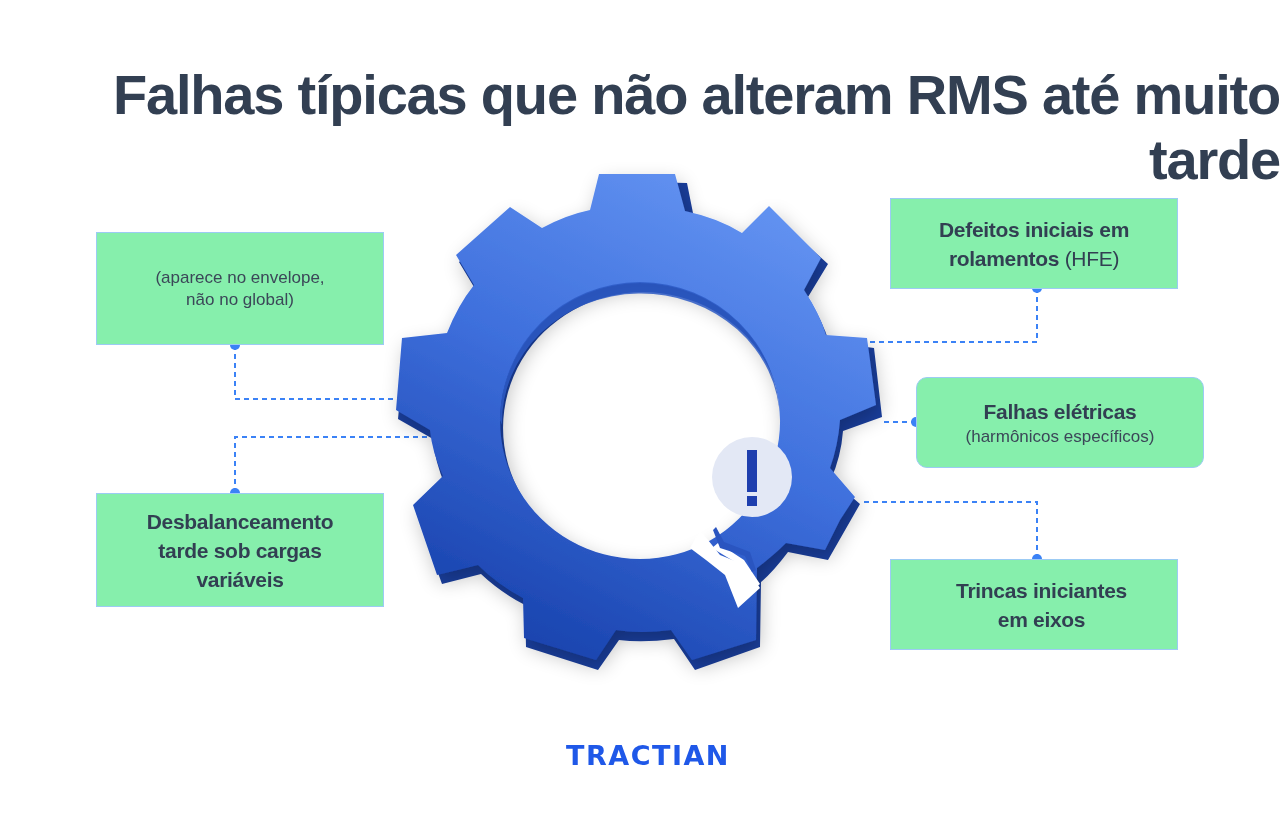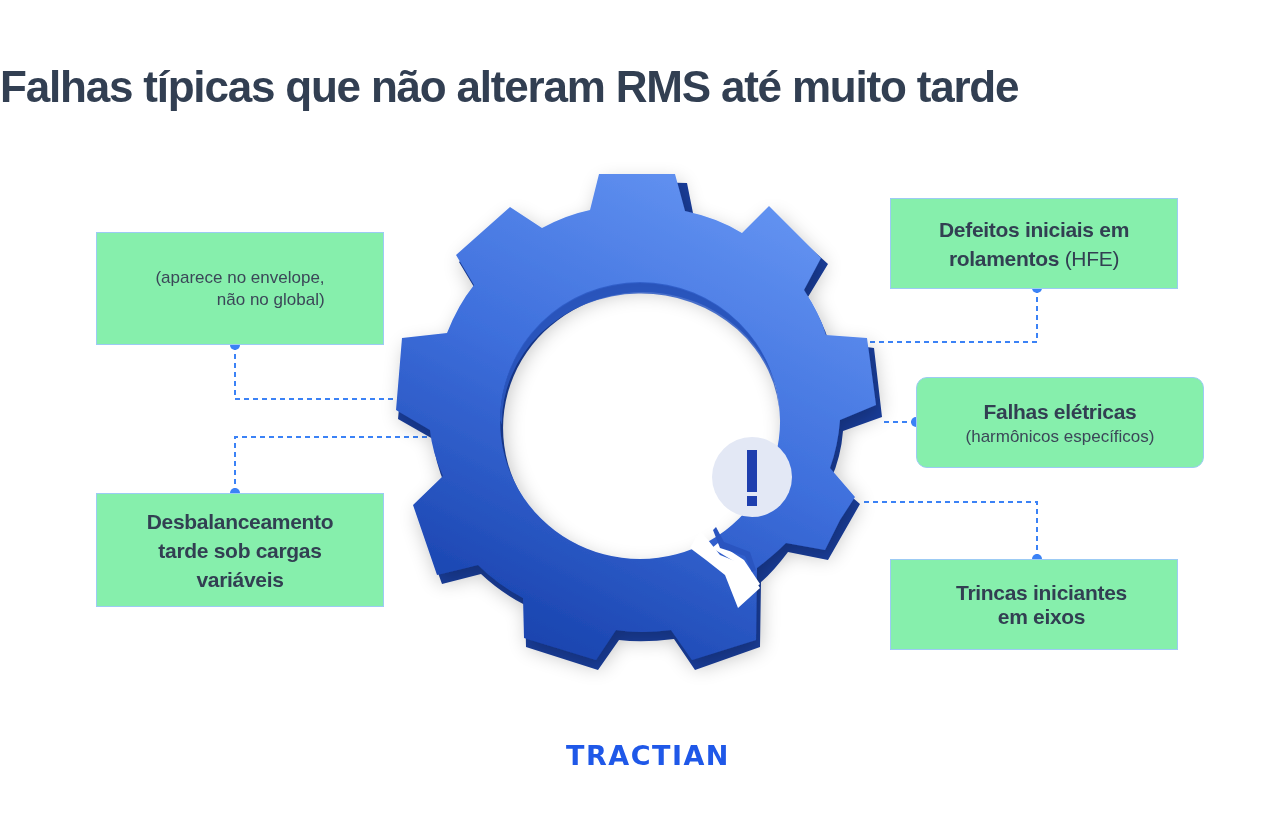--- a/index.html
+++ b/index.html
@@ -1,32 +1,32 @@
 <!DOCTYPE html>
 <html><head>
 <meta charset="utf-8">
 <style>
   html, body { margin: 0; padding: 0; }
   body {
     width: 1280px; height: 825px; background: #ffffff; position: relative; overflow: hidden;
     font-family: "Liberation Sans", "DejaVu Sans", sans-serif;
   }
   .title {
-    position: absolute; left: 0; top: 62px; width: 1280px; text-align: left;
-    font-size: 44px; font-weight: 700; color: #323f52; letter-spacing: -1.2px;
+    position: absolute; left: 0; top: 62px; width: 1280px; text-align: right;
+    font-size: 56px; font-weight: 700; color: #323f52; letter-spacing: -1.2px;
     font-family: "Liberation Sans", sans-serif;
   }
   .box {
     position: absolute; background: #86efac; border: 1.5px solid #9ccbf4;
     box-sizing: border-box; display: flex; flex-direction: column;
     align-items: center; justify-content: center; text-align: center;
     color: #323f52;
   }
   .box .main { font-size: 21px; font-weight: 700; line-height: 28px; letter-spacing: -0.3px; }
-  .box .sub { font-size: 17px; font-weight: 400; line-height: 22px; color: #3b4758; text-align: right; }
+  .box .sub { font-size: 17px; font-weight: 400; line-height: 22px; color: #3b4758; }
   .box .inline-sub { font-weight: 400; }
   .connectors { position: absolute; left: 0; top: 0; }
   .gear-svg { position: absolute; left: 0; top: 0; }
   .logo {
     position: absolute; left: 8px; top: 740px; width: 1280px; text-align: center;
     font-size: 27px; font-weight: 700; color: #1f58e8; letter-spacing: 1.5px;
     font-family: "DejaVu Sans", sans-serif;
   }
 </style>
 </head>
@@ -120,16 +120,16 @@
     <span class="inline-sub">(HFE)</span>
   </div>
 </div>
 
 <div class="box" style="left:916px; top:377px; width:288px; height:91px;border-radius:11px;">
   <div class="main">Falhas elétricas</div>
   <div class="sub">(harmônicos específicos)</div>
 </div>
 
 <div class="box" style="left:890px; top:559px; width:288px; height:91px;">
-  <div class="main" style="padding:0 50px; line-height:24px;margin-left:15px;">Trincas iniciantes em eixos</div>
+  <div class="main" style="padding:0 50px; line-height:29px;margin-left:15px;">Trincas iniciantes em eixos</div>
 </div>
 
 <div class="logo">TRACTIAN</div>
 
 </body></html>

